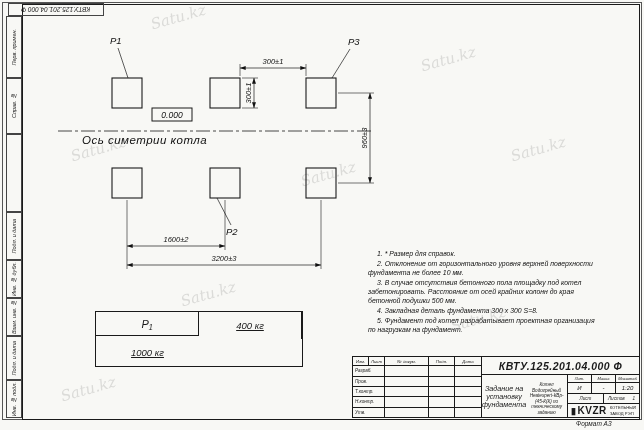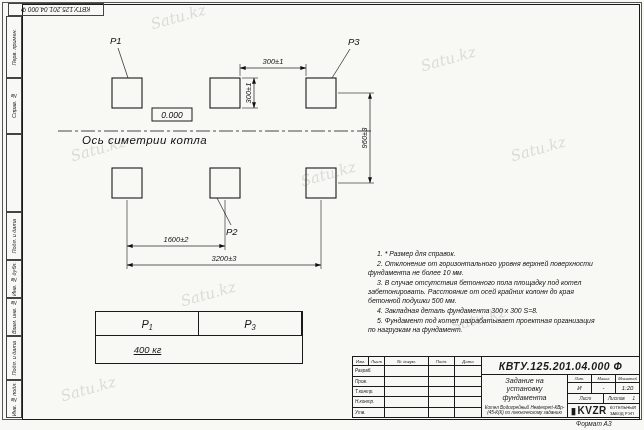--- a/index.html
+++ b/index.html
@@ -39,21 +39,21 @@
   .tb-hrow div{border-right:1px solid #1a1a1a;font-size:4.3px;font-style:italic;display:flex;
           align-items:center;justify-content:center;box-sizing:border-box;}
   .tb-row{display:flex;height:10.4px;border-bottom:1px solid #1a1a1a;}
   .tb-row:last-child{border-bottom:none;}
   .tb-row div{border-right:1px solid #1a1a1a;font-size:4.6px;font-style:italic;display:flex;
           align-items:center;padding-left:2px;box-sizing:border-box;}
   .tb-right{flex:1;display:flex;flex-direction:column;}
   .tb-desig{height:17px;border-bottom:1.2px solid #1a1a1a;display:flex;align-items:center;
           justify-content:center;font-size:10.5px;font-weight:bold;font-style:italic;letter-spacing:.5px;}
   .tb-lower{flex:1;display:flex;}
-  .tb-title{width:86px;border-right:1.2px solid #1a1a1a;display:flex;flex-direction:column;
+  .tb-title{width:86px;border-right:1.2px solid #1a1a1a;display:flex;
           align-items:center;justify-content:flex-start;padding-top:2px;box-sizing:border-box;}
   .tb-title .ttl{font-size:7.2px;font-style:italic;text-align:center;line-height:1.15;width:70px;}
   .tb-title .sub{font-size:4.6px;font-style:italic;text-align:center;line-height:1.2;width:80px;margin-top:3px;}
   .tb-meta{flex:1;display:flex;flex-direction:column;}
   .meta-labels{display:flex;height:7px;border-bottom:1px solid #1a1a1a;}
   .meta-labels div{flex:1;border-right:1px solid #1a1a1a;font-size:4px;font-style:italic;
           display:flex;align-items:center;justify-content:center;box-sizing:border-box;}
   .meta-labels div:last-child{border-right:none;}
   .meta-vals{display:flex;height:10px;border-bottom:1px solid #1a1a1a;}
   .meta-vals div{flex:1;border-right:1px solid #1a1a1a;font-size:6px;font-style:italic;
@@ -185,22 +185,22 @@
   <div class="notes">
     <div>1. * Размер для справок.</div>
     <div>2. Отклонение от горизонтального уровня верхней поверхности фундамента не более 10 мм.</div>
     <div>3. В случае отсутствия бетонного пола площадку под котел забетонировать. Расстояние от осей крайних колонн до края бетонной подушки 500 мм.</div>
     <div>4. Закладная деталь фундамента 300 x 300 S=8.</div>
     <div>5. Фундамент под котел разрабатывает проектная организация по нагрузкам на фундамент.</div>
   </div>
 
   <div class="ltable">
     <div class="cell hcell">Р₁</div>
-    <div class="cell hcell">Р₃</div>
     <div class="cell vcell">400 кг</div>
+    <div class="cell vcell">1000 кг</div>
   </div>
 
   <div class="tblock">
     <div class="tb-left">
       <div class="tb-hrow">
         <div style="width:16px;">Изм.</div>
         <div style="width:16px;">Лист</div>
         <div style="width:44px;">№ докум.</div>
         <div style="width:26px;">Подп.</div>
         <div style="width:26px;border-right:none;">Дата</div>

